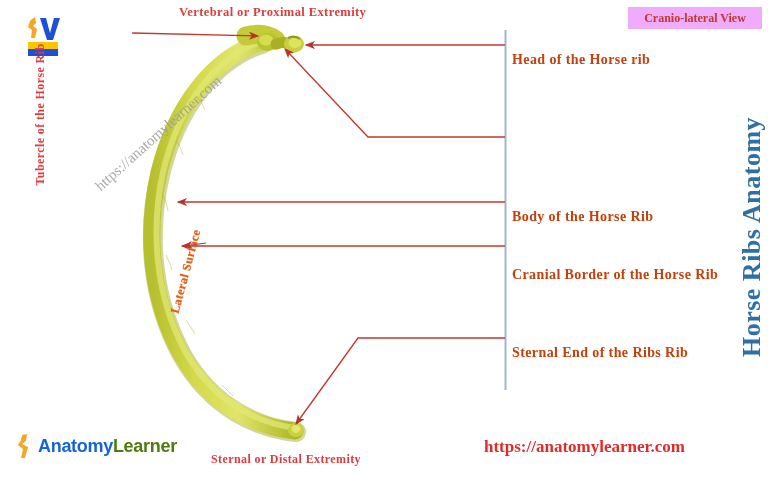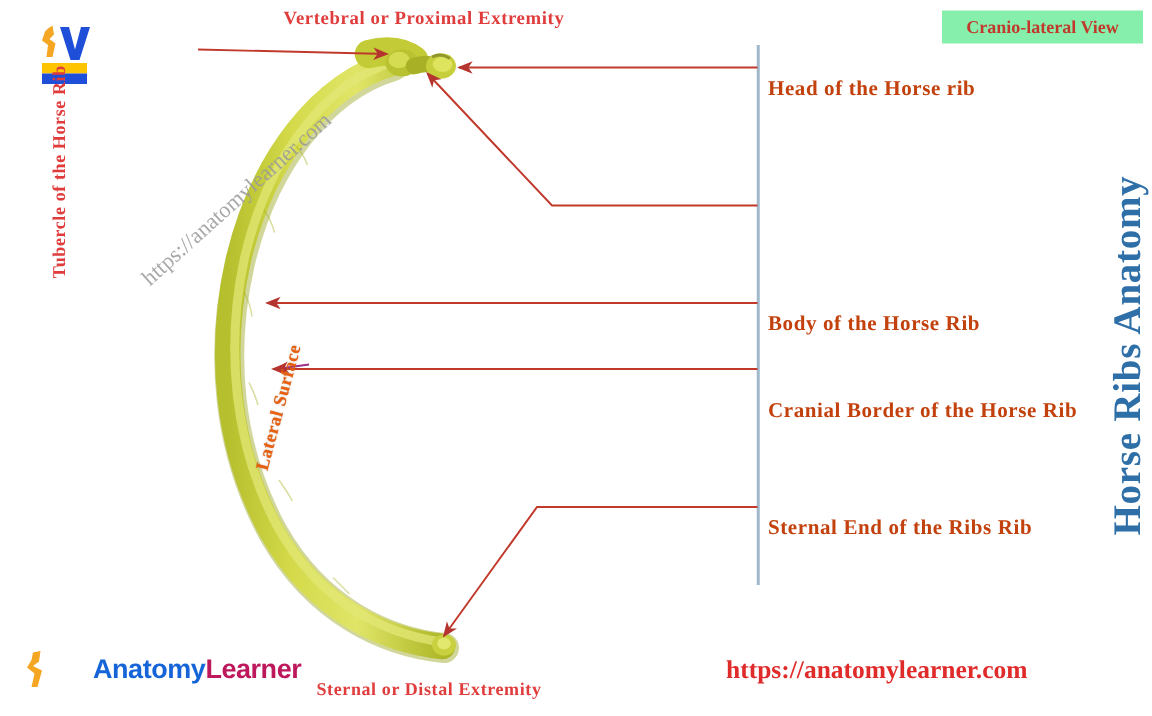--- a/index.html
+++ b/index.html
@@ -16,21 +16,21 @@
   
   .lbl{
     position:absolute;
     color:#e03c3c;
     font-family:"Liberation Serif", serif;
     font-weight:bold;
     white-space:nowrap;
     letter-spacing:.4px;
   }
 
-  #title-top{left:189px;top:5px;font-size:12.5px;}
+  #title-top{left:179px;top:5px;font-size:12.5px;}
   #label-sternal-extremity{left:211px;top:452px;font-size:12px;}
 
   .side-lbl{font-size:14px;color:#c2410c;margin-top:15px;}
   #label-head{left:512px;top:37px;}
   #label-neck{left:512px;top:131px;}
   #label-body{left:512px;top:194px;}
   #label-cranial{left:512px;top:252px;}
   #label-sternal-end{left:512px;top:330px;}
 
   
@@ -63,21 +63,21 @@
     font-family:"Liberation Serif", serif;
     font-weight:bold;
     font-size:26px;
     letter-spacing:.5px;
     white-space:nowrap;
   }
 
   
   #view-badge{
     position:absolute;left:628px;top:7px;width:134px;height:22px;
-    background:#86efac;
+    background:#f0abfc;
     display:flex;align-items:center;justify-content:center;
   }
   #view-badge span{
     color:#c0392b;font-weight:bold;font-size:12px;
     font-family:"Liberation Serif", serif;white-space:nowrap;
   }
 
   
   #bottom-url{
     position:absolute;left:484px;top:437px;
@@ -102,22 +102,22 @@
     position:absolute;left:18px;top:433px;height:26px;
     display:flex;align-items:center;
   }
   #logo-bottom .mark{
     width:18px;height:24px;margin-right:2px;position:relative;
   }
   #logo-bottom .word{
     font-family:"Liberation Sans", sans-serif;
     font-weight:bold;font-size:18px;letter-spacing:-.3px;
   }
-  #logo-bottom .w1{color:#1565d8;margin-left:24px;}
-  #logo-bottom .w2{color:#be185d;}
+  #logo-bottom .w1{color:#1565d8;}
+  #logo-bottom .w2{color:#4d7c0f;}
 
   
   #logo-top{
     position:absolute;left:24px;top:16px;width:38px;height:42px;
   }
   #logo-top .badge{
     position:absolute;left:4px;top:26px;width:30px;height:7px;
     background:#ffc400;
   }
   #logo-top .badge2{

